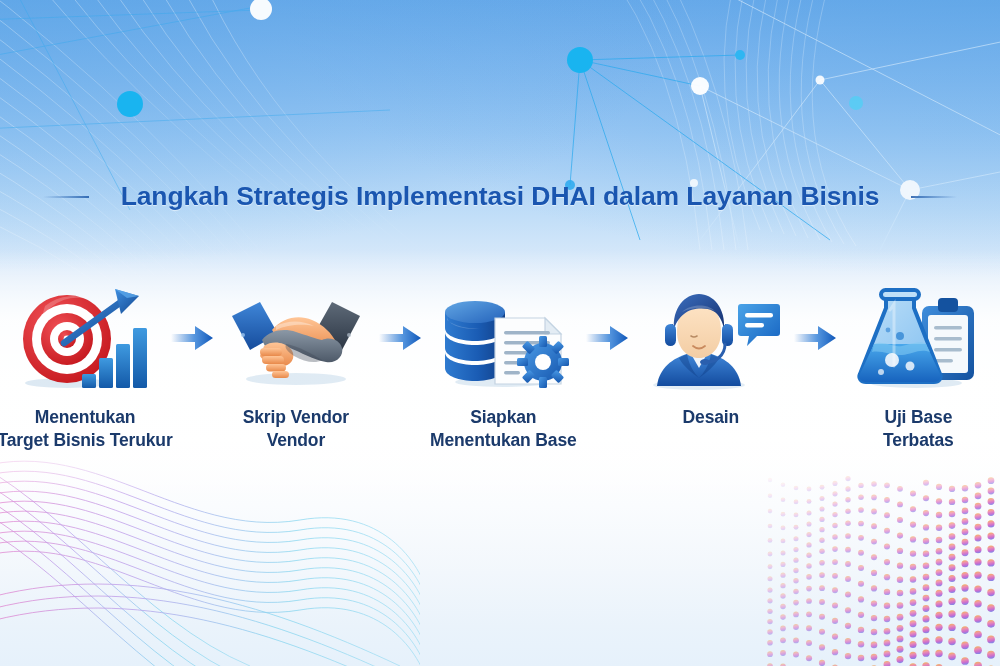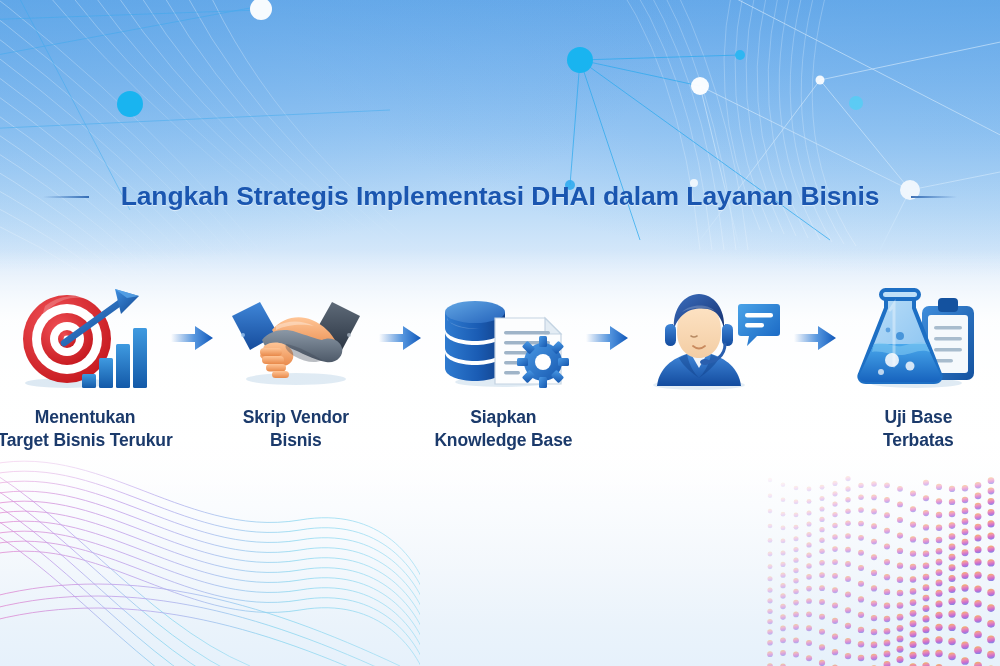--- a/index.html
+++ b/index.html
@@ -616,21 +616,21 @@
             <rect x="36" y="70" width="22" height="8" rx="4"></rect>
             <rect x="40" y="78" width="20" height="7.5" rx="3.75"></rect>
             <rect x="46" y="85" width="17" height="7" rx="3.5"></rect>
           </g>
           <path d="M60 58 C72 60 86 68 96 74 C90 78 78 76 68 70 C62 66 58 62 60 58 Z" fill="#3c4654" opacity=".35"></path>
           <path d="M50 40 C62 34 76 34 88 40 C78 38 62 38 50 44 Z" fill="#ffffff" opacity=".35"></path>
         </svg>
       </div>
       <div class="step-label">
         <div>Skrip Vendor</div>
-        <div>Bisnis</div>
+        <div>Vendor</div>
       </div>
     </div>
 
     <div class="arrow">
       <svg viewBox="0 0 42 30" xmlns="http://www.w3.org/2000/svg">
         <path d="M0 11 H24 V3 L42 15 L24 27 V19 H0 Z" fill="url(#arrowG1)"></path>
       </svg>
     </div>
 
     <div class="step">
@@ -681,21 +681,21 @@
               <rect x="-4" y="15" width="8" height="11" rx="1.5" transform="rotate(45)"></rect>
               <rect x="-26" y="-4" width="11" height="8" rx="1.5" transform="rotate(45)"></rect>
               <rect x="15" y="-4" width="11" height="8" rx="1.5" transform="rotate(45)"></rect>
             </g>
             <circle cx="0" cy="0" r="8" fill="#ffffff"></circle>
           </g>
         </svg>
       </div>
       <div class="step-label">
         <div>Siapkan</div>
-        <div>Knowledge Base</div>
+        <div>Menentukan Base</div>
       </div>
     </div>
 
     <div class="arrow">
       <svg viewBox="0 0 42 30" xmlns="http://www.w3.org/2000/svg">
         <path d="M0 11 H24 V3 L42 15 L24 27 V19 H0 Z" fill="url(#arrowG1)"></path>
       </svg>
     </div>
 
     <div class="step">
@@ -736,20 +736,21 @@
           <path d="M50 50 q3 2 6 0" stroke="#9b6a42" stroke-width="1.6" fill="none" stroke-linecap="round" opacity=".7"></path>
           <path d="M52 60 q6 5 12 0" stroke="#c98a5e" stroke-width="1.8" fill="none" stroke-linecap="round"></path>
           <g>
             <path d="M100 18 H136 C138 18 139 19 139 21 V47 C139 49 138 50 136 50 H116 L106 60 L108 50 H100 C98 50 97 49 97 47 V21 C97 19 98 18 100 18 Z" fill="url(#bubG)"></path>
             <rect x="104" y="27" width="28" height="4.5" rx="2.25" fill="#ffffff"></rect>
             <rect x="104" y="37" width="19" height="4.5" rx="2.25" fill="#ffffff"></rect>
           </g>
         </svg>
       </div>
       <div class="step-label">
+        <div>Desain</div>
       </div>
     </div>
 
     <div class="arrow">
       <svg viewBox="0 0 42 30" xmlns="http://www.w3.org/2000/svg">
         <path d="M0 11 H24 V3 L42 15 L24 27 V19 H0 Z" fill="url(#arrowG1)"></path>
       </svg>
     </div>
 
     <div class="step">

